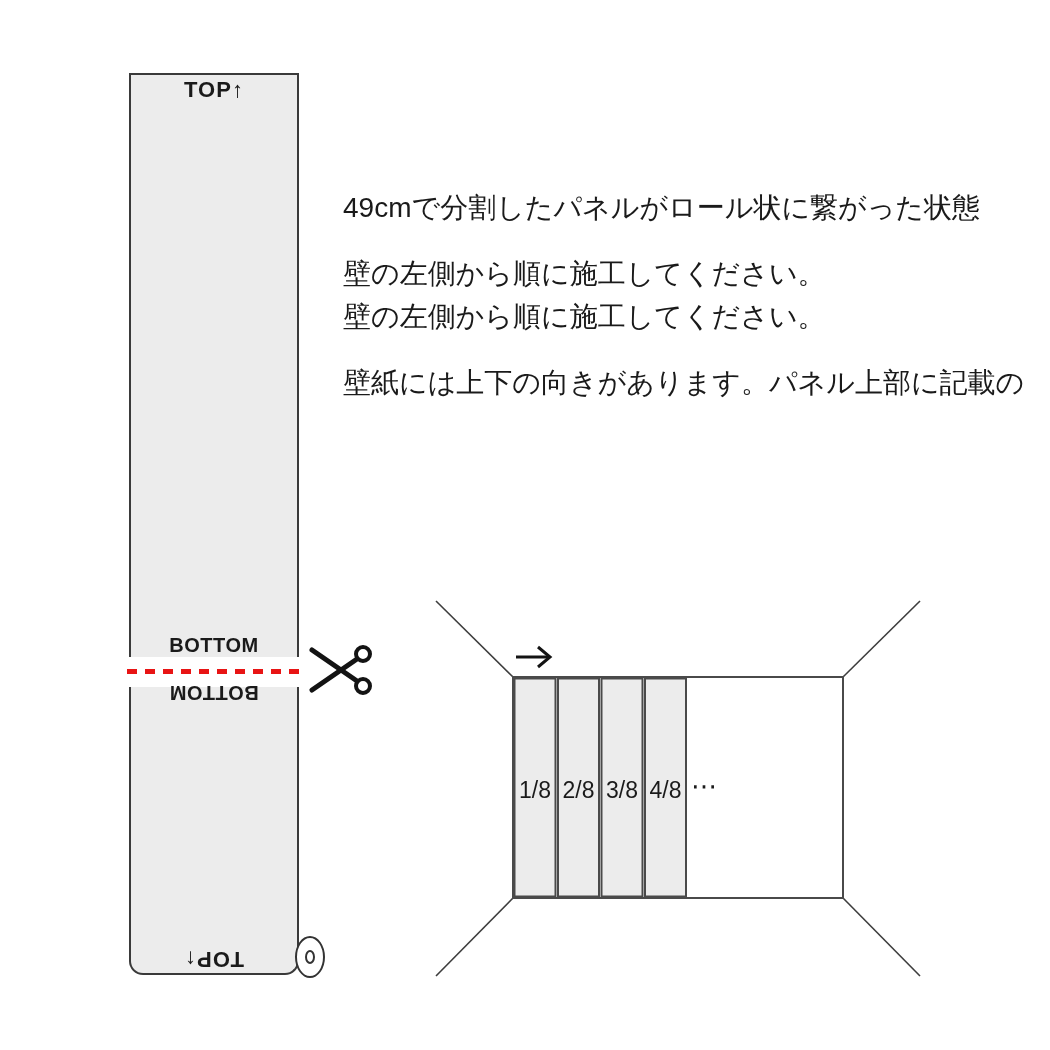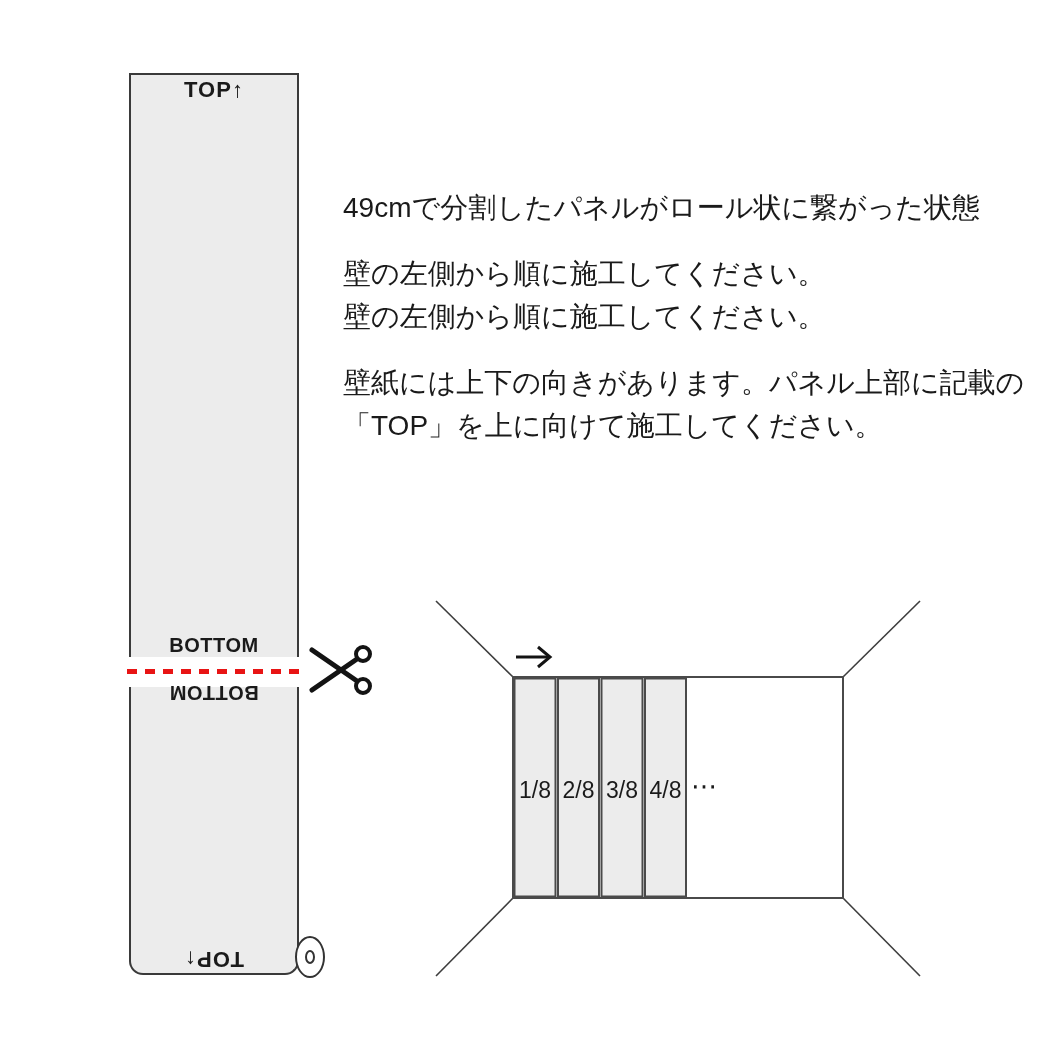--- a/index.html
+++ b/index.html
@@ -70,21 +70,20 @@
   <div id="instructions">
     <div class="para">
       <div class="tline">49cmで分割したパネルがロール状に繋がった状態</div>
     </div>
     <div class="para">
       <div class="tline">壁の左側から順に施工してください。</div>
       <div class="tline">壁の左側から順に施工してください。</div>
     </div>
     <div class="para">
       <div class="tline">壁紙には上下の向きがあります。パネル上部に記載の</div>
-      <div class="tline">「TOP」を上に向けて施工してください。</div>
     </div>
   </div>
 
   <svg id="wall-svg" width="496" height="386" viewBox="0 0 496 386">
 
     <g>
       <line x1="6" y1="6" x2="83" y2="82" stroke="#3d3d3d" stroke-width="1.6"></line>
       <line x1="490" y1="6" x2="413" y2="82" stroke="#3d3d3d" stroke-width="1.6"></line>
       <line x1="6" y1="381" x2="83" y2="303" stroke="#3d3d3d" stroke-width="1.6"></line>
       <line x1="490" y1="381" x2="413" y2="303" stroke="#3d3d3d" stroke-width="1.6"></line>

